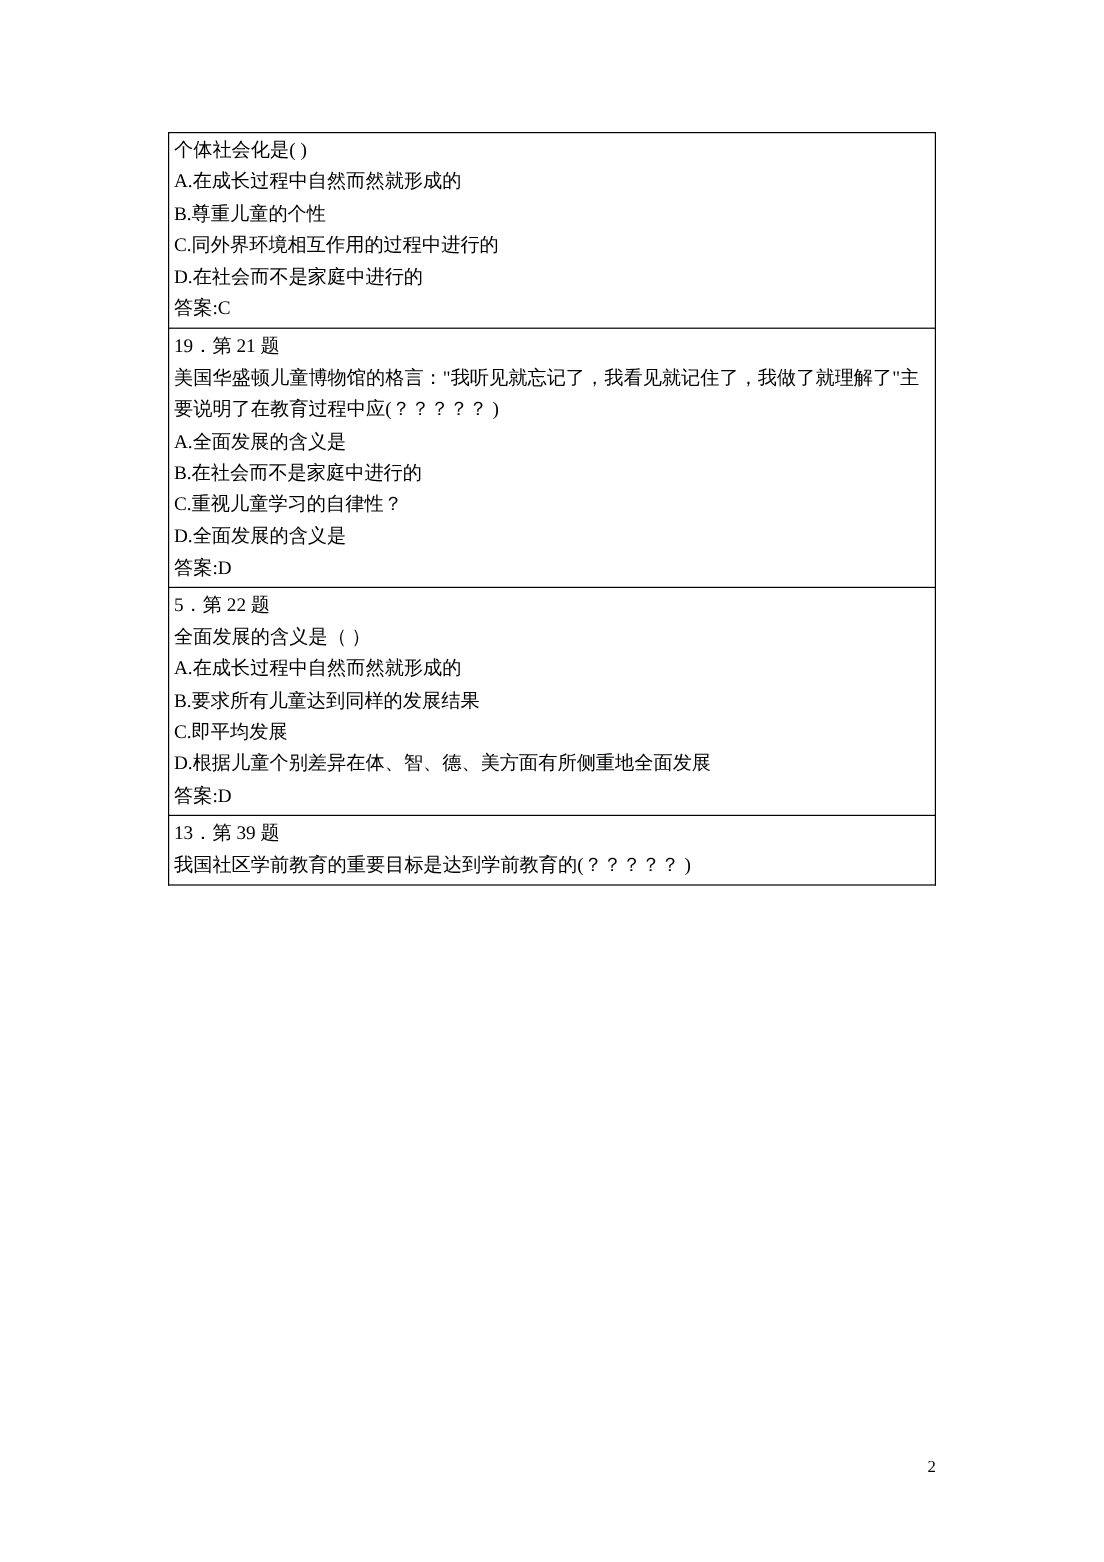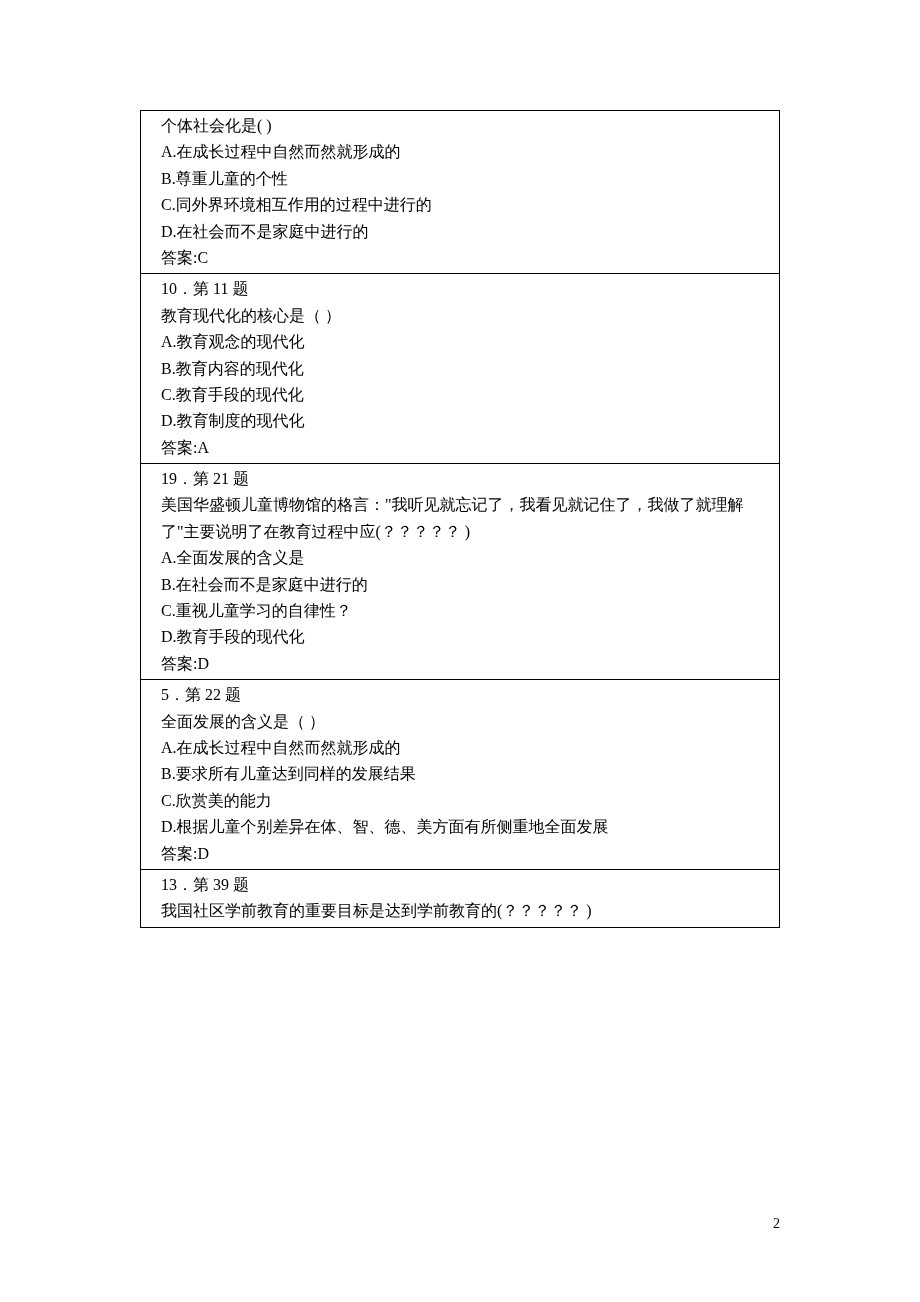--- a/index.html
+++ b/index.html
@@ -17,21 +17,21 @@
     padding: 110px 140px 40px 140px;
     position: relative;
   }
   table.doc {
     border-collapse: collapse;
     width: 100%;
     table-layout: fixed;
   }
   table.doc td {
     border: 1px solid #000;
-    padding: 2px 20px;
+    padding: 2px 4px;
     vertical-align: top;
     line-height: 1.65;
     word-break: break-word;
   }
   .line {
     display: block;
   }
   .page-num {
     position: absolute;
     right: 140px;
@@ -51,47 +51,36 @@
           <span class="line">个体社会化是( )</span>
           <span class="line">A.在成长过程中自然而然就形成的</span>
           <span class="line">B.尊重儿童的个性</span>
           <span class="line">C.同外界环境相互作用的过程中进行的</span>
           <span class="line">D.在社会而不是家庭中进行的</span>
           <span class="line">答案:C</span>
         </td>
       </tr>
       <tr>
         <td>
-          <span class="line">10．第 11 题</span>
-          <span class="line">教育现代化的核心是（ ）</span>
-          <span class="line">A.教育观念的现代化</span>
-          <span class="line">B.教育内容的现代化</span>
-          <span class="line">C.教育手段的现代化</span>
-          <span class="line">D.教育制度的现代化</span>
-          <span class="line">答案:A</span>
-        </td>
-      </tr>
-      <tr>
-        <td>
           <span class="line">19．第 21 题</span>
           <span class="line">美国华盛顿儿童博物馆的格言："我听见就忘记了，我看见就记住了，我做了就理解了"主要说明了在教育过程中应(？？？？？  )</span>
           <span class="line">A.全面发展的含义是</span>
           <span class="line">B.在社会而不是家庭中进行的</span>
           <span class="line">C.重视儿童学习的自律性？</span>
-          <span class="line">D.教育手段的现代化</span>
+          <span class="line">D.全面发展的含义是</span>
           <span class="line">答案:D</span>
         </td>
       </tr>
       <tr>
         <td>
           <span class="line">5．第 22 题</span>
           <span class="line">全面发展的含义是（ ）</span>
           <span class="line">A.在成长过程中自然而然就形成的</span>
           <span class="line">B.要求所有儿童达到同样的发展结果</span>
-          <span class="line">C.欣赏美的能力</span>
+          <span class="line">C.即平均发展</span>
           <span class="line">D.根据儿童个别差异在体、智、德、美方面有所侧重地全面发展</span>
           <span class="line">答案:D</span>
         </td>
       </tr>
       <tr>
         <td>
           <span class="line">13．第 39 题</span>
           <span class="line">我国社区学前教育的重要目标是达到学前教育的(？？？？？  )</span>
         </td>
       </tr>

